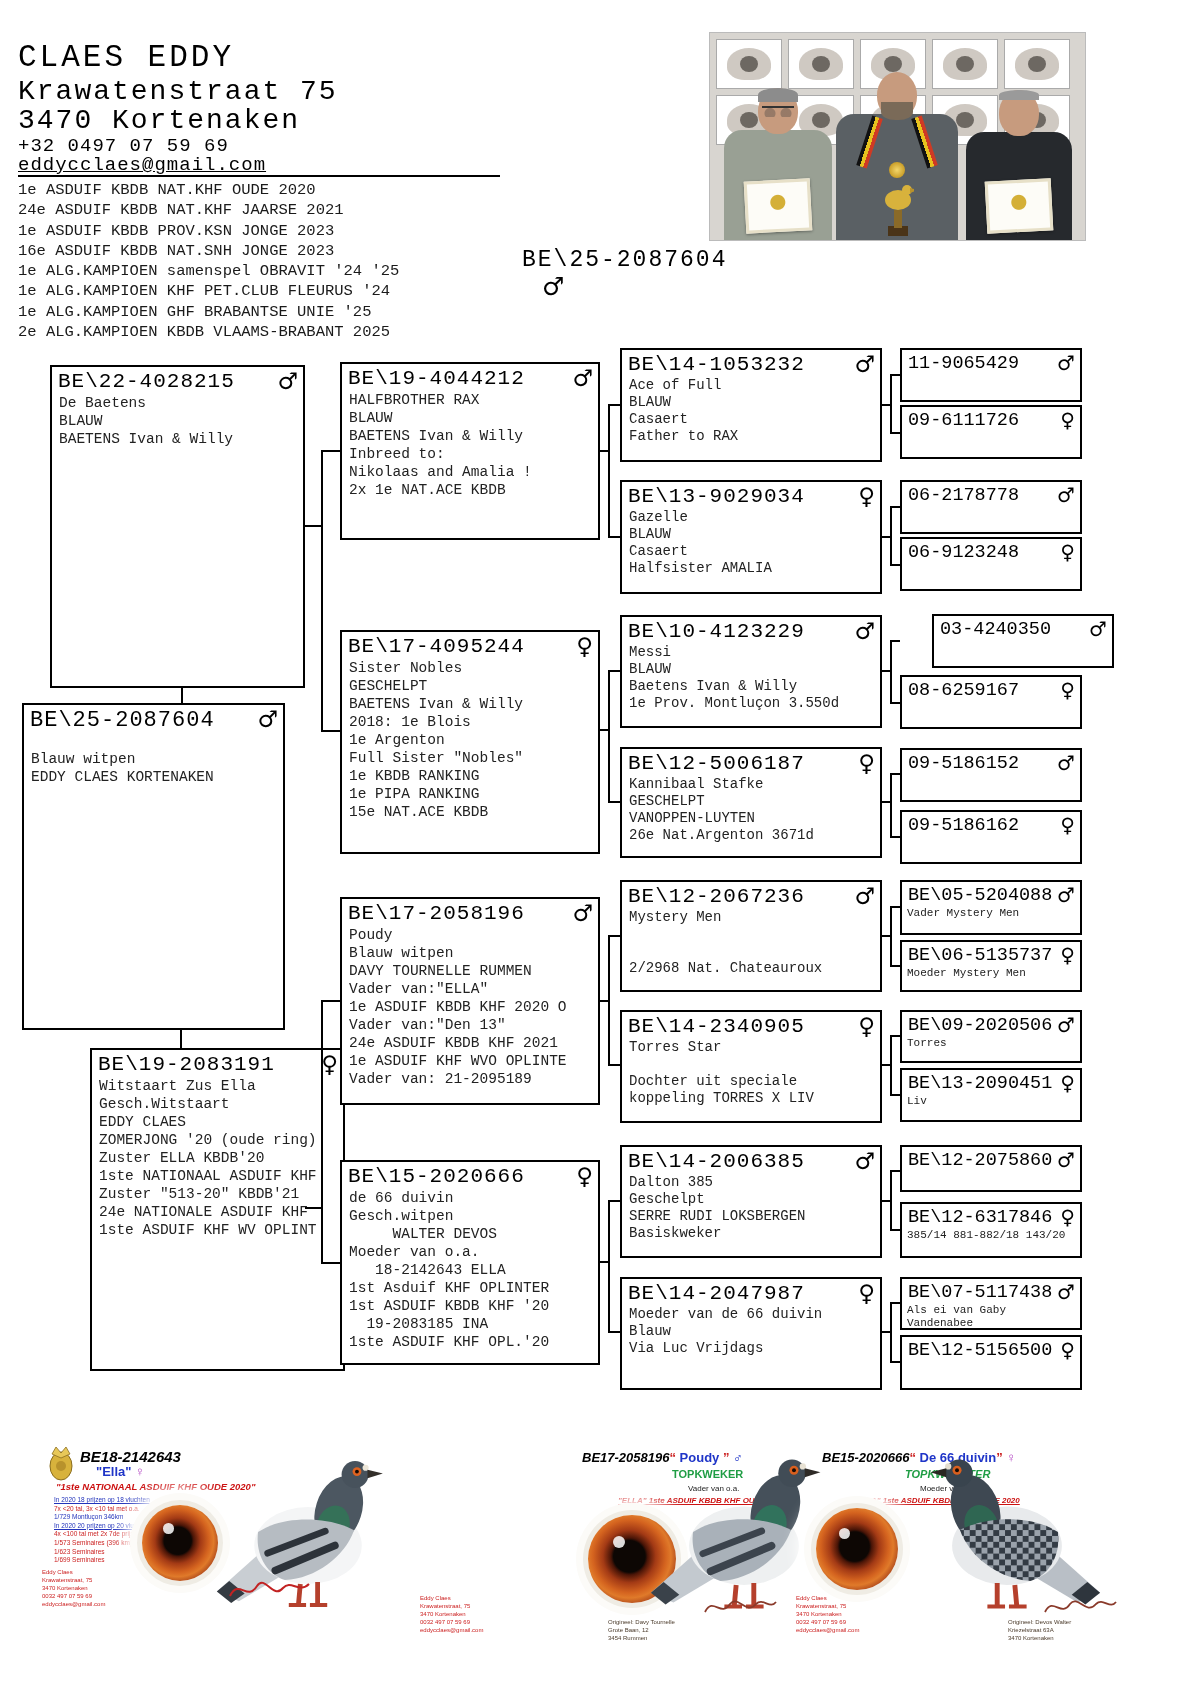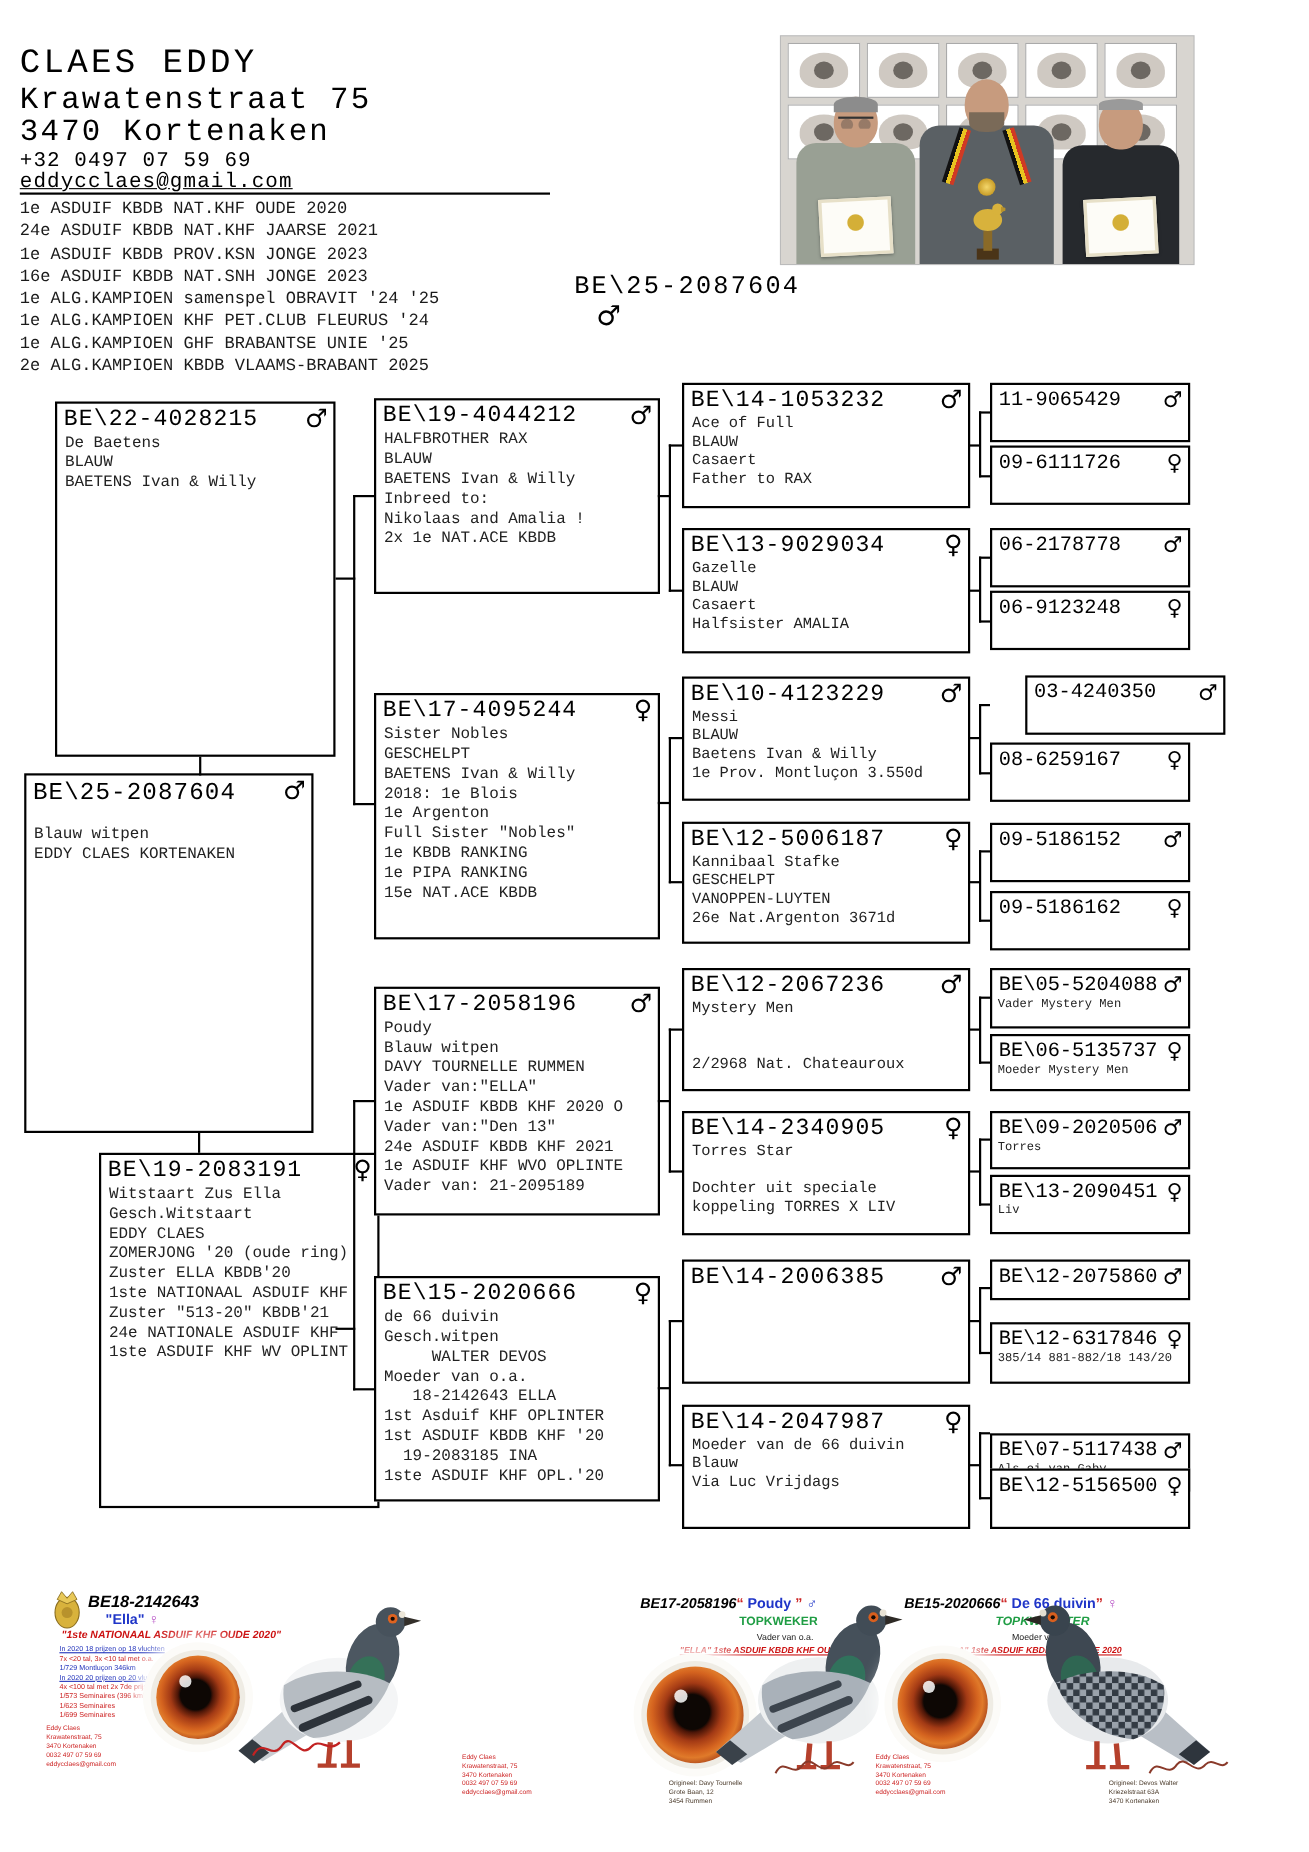--- a/index.html
+++ b/index.html
@@ -312,20 +312,24 @@
       <div class="bl">Torres Star
 
 Dochter uit speciale
 koppeling TORRES X LIV</div>
     </div>
     <div class="pbox g4" style="left:620px;top:1145px;width:262px;height:113px;">
       <div class="bh">
           <span class="ring">BE\14-2006385</span>
           <span class="sex">♂</span>
         </div>
+      <div class="bl">Dalton 385
+Geschelpt
+SERRE RUDI LOKSBERGEN
+Basiskweker</div>
     </div>
     <div class="pbox g4" style="left:620px;top:1277px;width:262px;height:113px;">
       <div class="bh">
           <span class="ring">BE\14-2047987</span>
           <span class="sex">♀</span>
         </div>
       <div class="bl">Moeder van de 66 duivin
 Blauw
 Via Luc Vrijdags</div>
     </div>
@@ -407,35 +411,35 @@
         </div>
       <div class="bl">Torres</div>
     </div>
     <div class="pbox g5" style="left:900px;top:1068px;width:182px;height:54px;">
       <div class="bh">
           <span class="ring">BE\13-2090451</span>
           <span class="sex">♀</span>
         </div>
       <div class="bl">Liv</div>
     </div>
-    <div class="pbox g5" style="left:900px;top:1145px;width:182px;height:37px;">
+    <div class="pbox g5" style="left:900px;top:1145px;width:182px;height:47px;">
       <div class="bh">
           <span class="ring">BE\12-2075860</span>
           <span class="sex">♂</span>
         </div>
       <div class="bl"></div>
     </div>
     <div class="pbox g5" style="left:900px;top:1202px;width:182px;height:56px;">
       <div class="bh">
           <span class="ring">BE\12-6317846</span>
           <span class="sex">♀</span>
         </div>
       <div class="bl">385/14 881-882/18 143/20</div>
     </div>
-    <div class="pbox g5" style="left:900px;top:1277px;width:182px;height:53px;margin-top:26px;">
+    <div class="pbox g5" style="left:900px;top:1277px;width:182px;height:53px;">
       <div class="bh">
           <span class="ring">BE\07-5117438</span>
           <span class="sex">♂</span>
         </div>
       <div class="bl">Als ei van Gaby Vandenabee</div>
     </div>
     <div class="pbox g5" style="left:900px;top:1335px;width:182px;height:55px;">
       <div class="bh">
           <span class="ring">BE\12-5156500</span>
           <span class="sex">♀</span>

